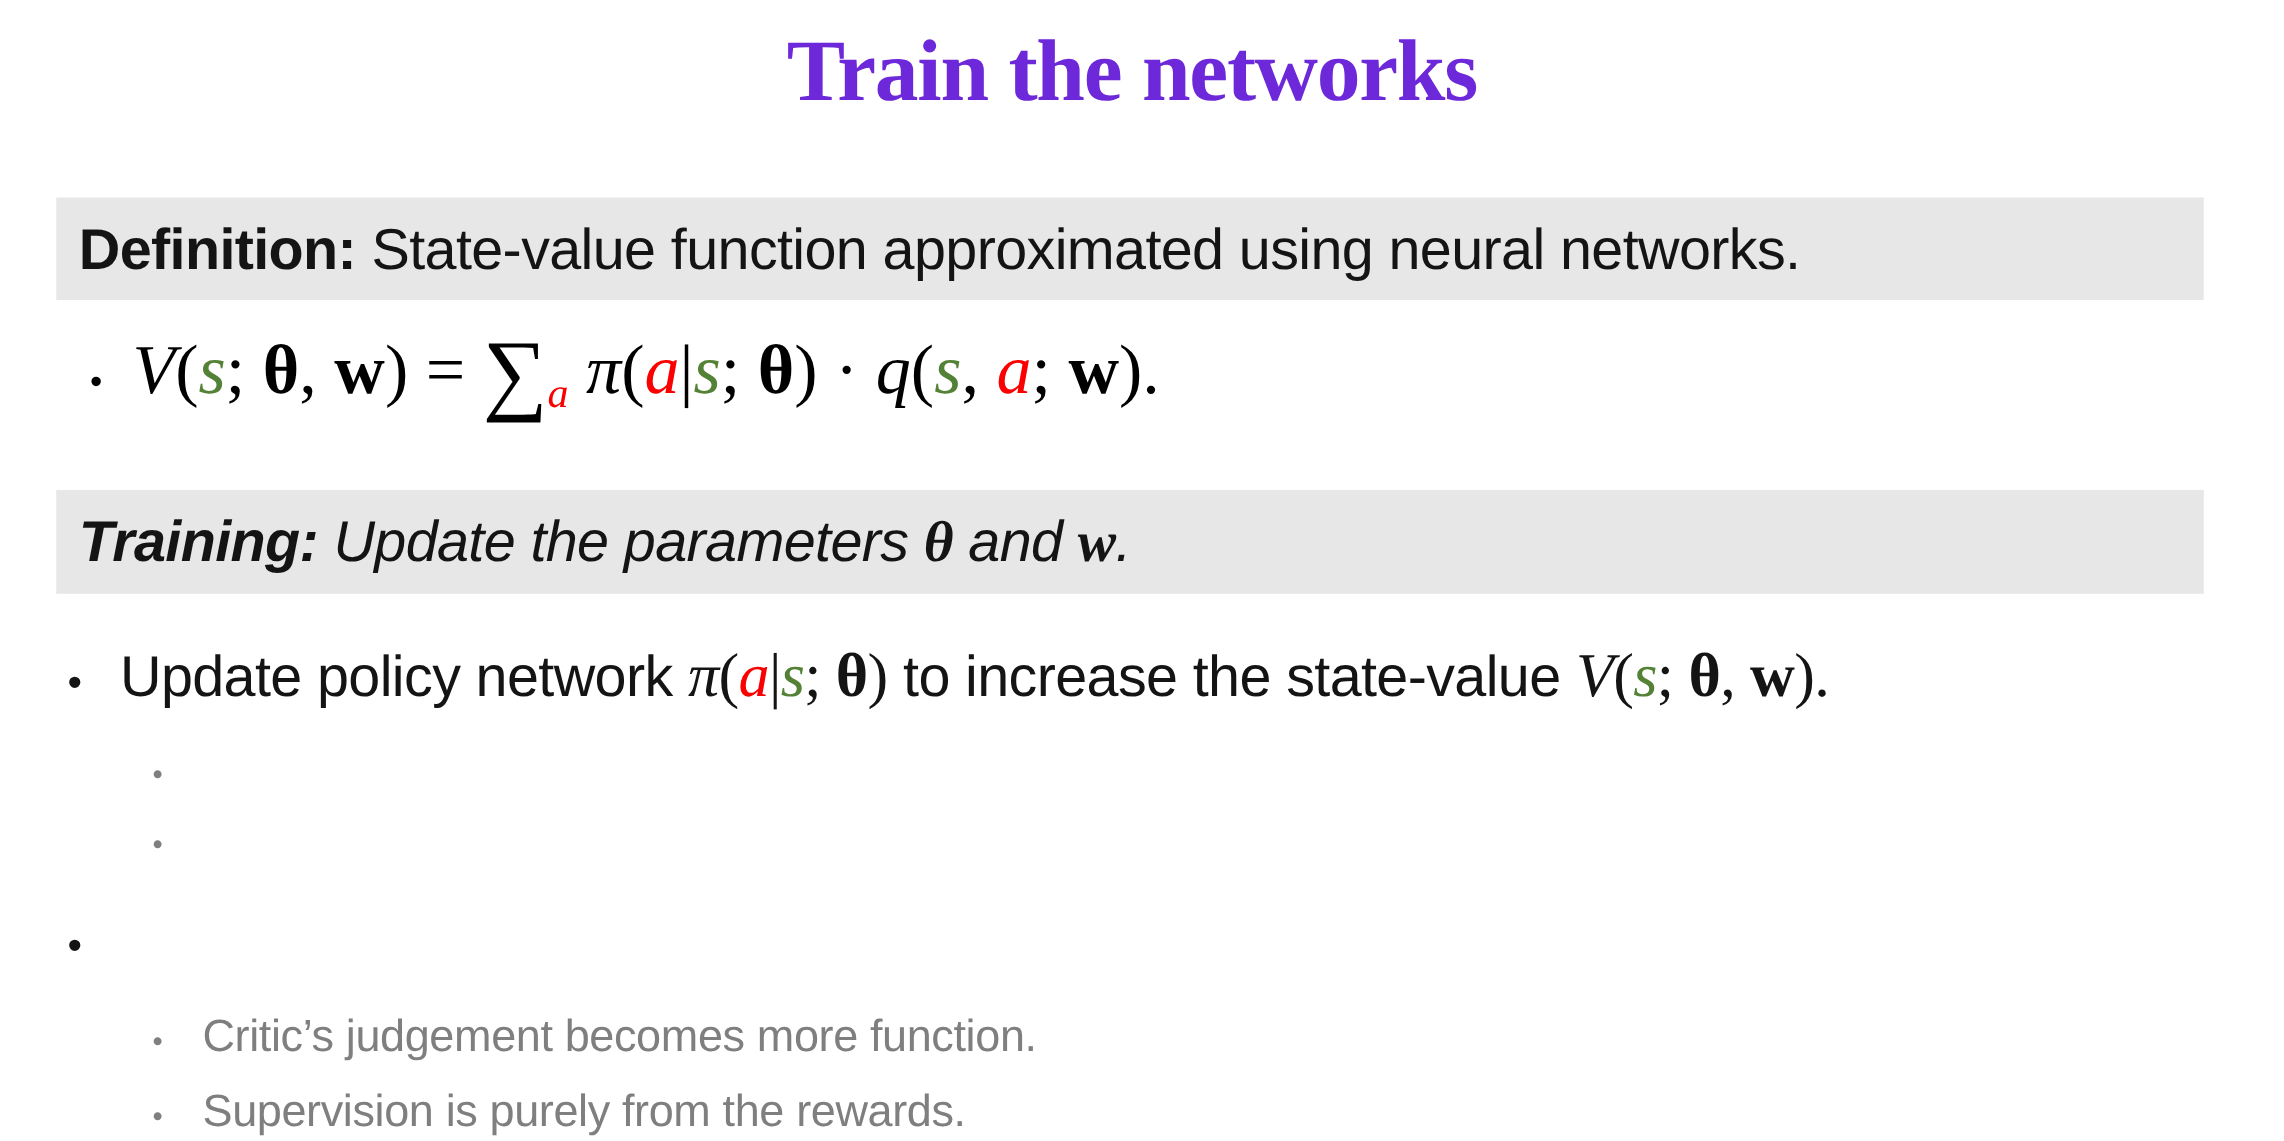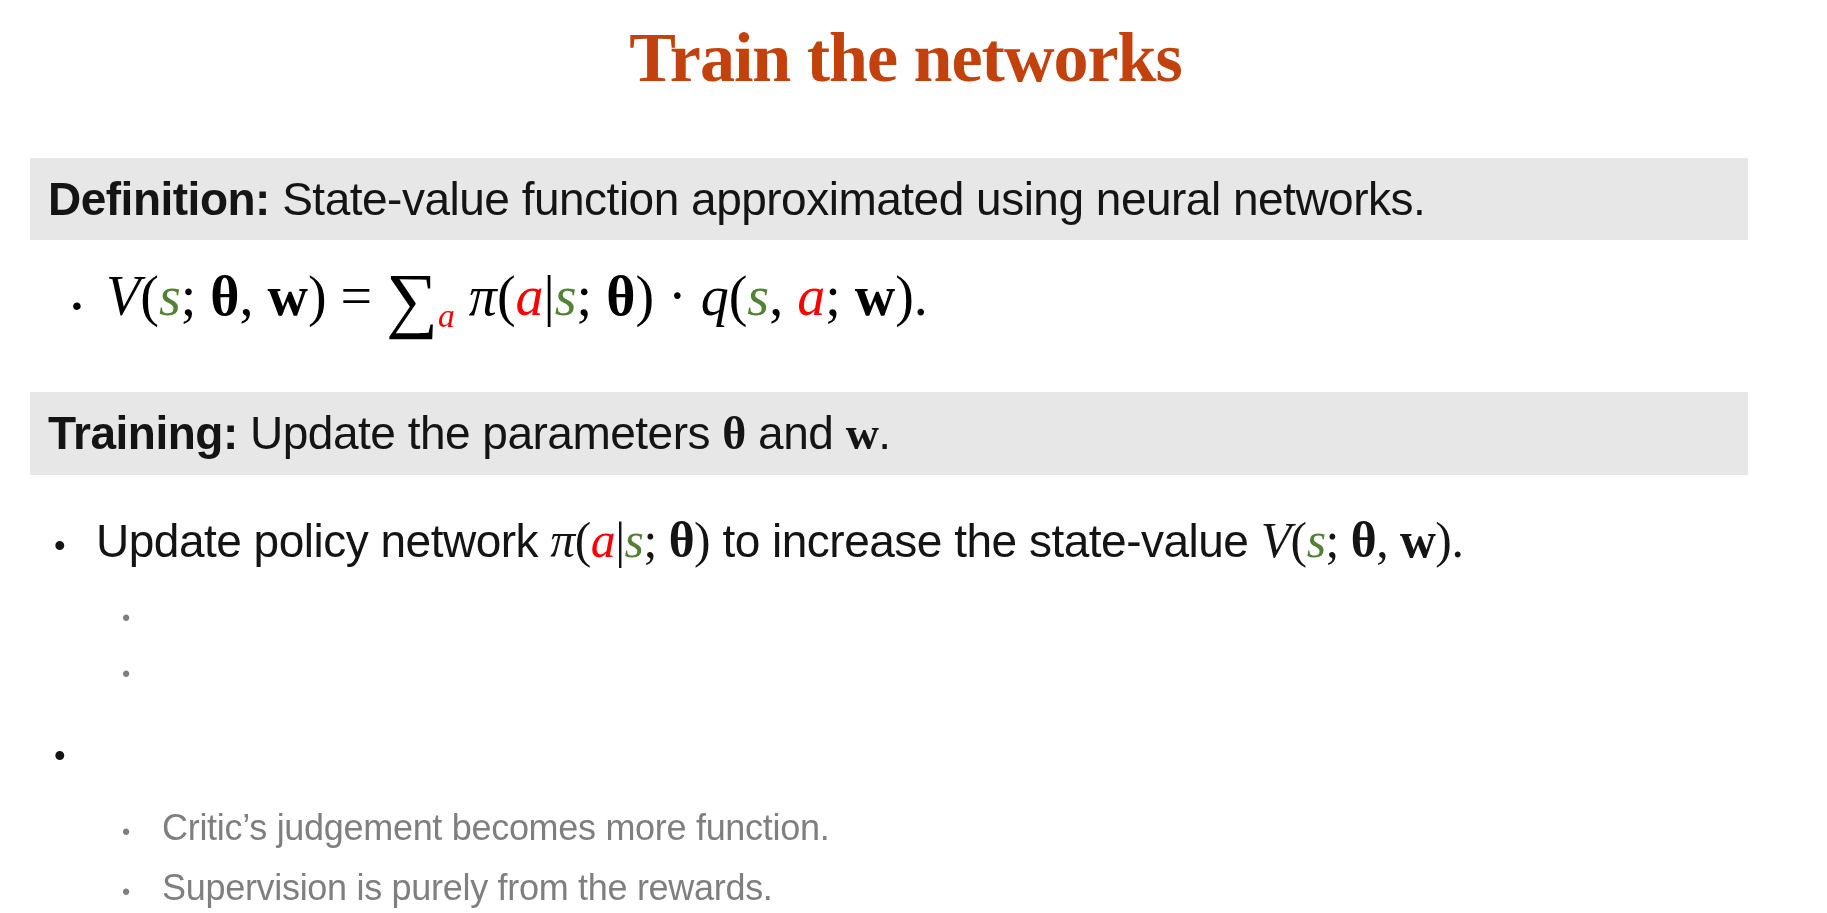--- a/index.html
+++ b/index.html
@@ -11,35 +11,35 @@
     color:#141414;
     overflow:hidden;
   }
   .title {
     margin:16px 16px 0 0;
     text-align:center;
     font-family:"Liberation Serif", serif;
     font-weight:bold;
     font-size:70px;
     line-height:1.2;
-    color:#c2410c;
+    color:#6d28d9;
     letter-spacing:-1px;
   }
   .band {
-    margin-left:30px;
+    margin-left:45px;
     width:1718px;
     box-sizing:border-box;
     background:#e7e7e7;
     padding:12px 18px;
     font-size:46px;
     line-height:58px;
     letter-spacing:-0.5px;
   }
   .band-def { margin-top:58px; }
-  .band-train { margin-top:26px; }
+  .band-train { margin-top:26px;font-style:italic; }
 
   .row { display:flex; align-items:baseline; }
   .bl { flex:0 0 auto; }
 
   .formula-line {
     margin-top:6px;
     padding-left:72px;
     font-family:"Liberation Serif", serif;
     font-size:56px;
     line-height:100px;

